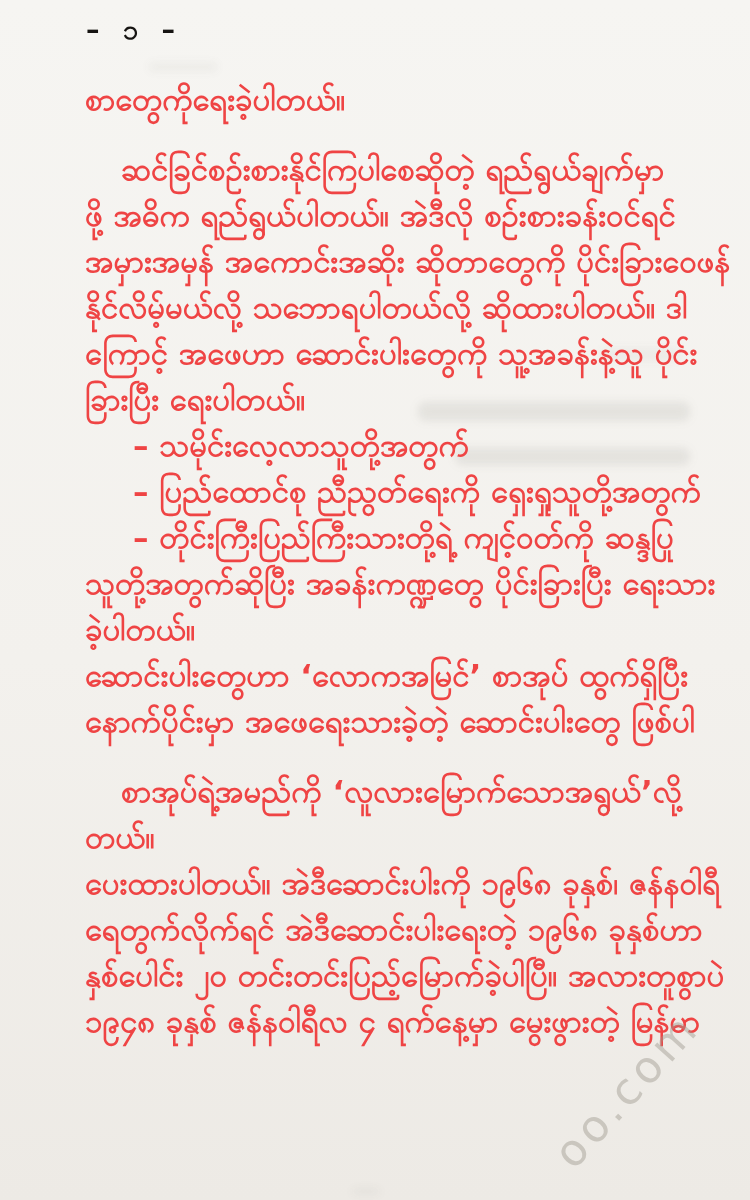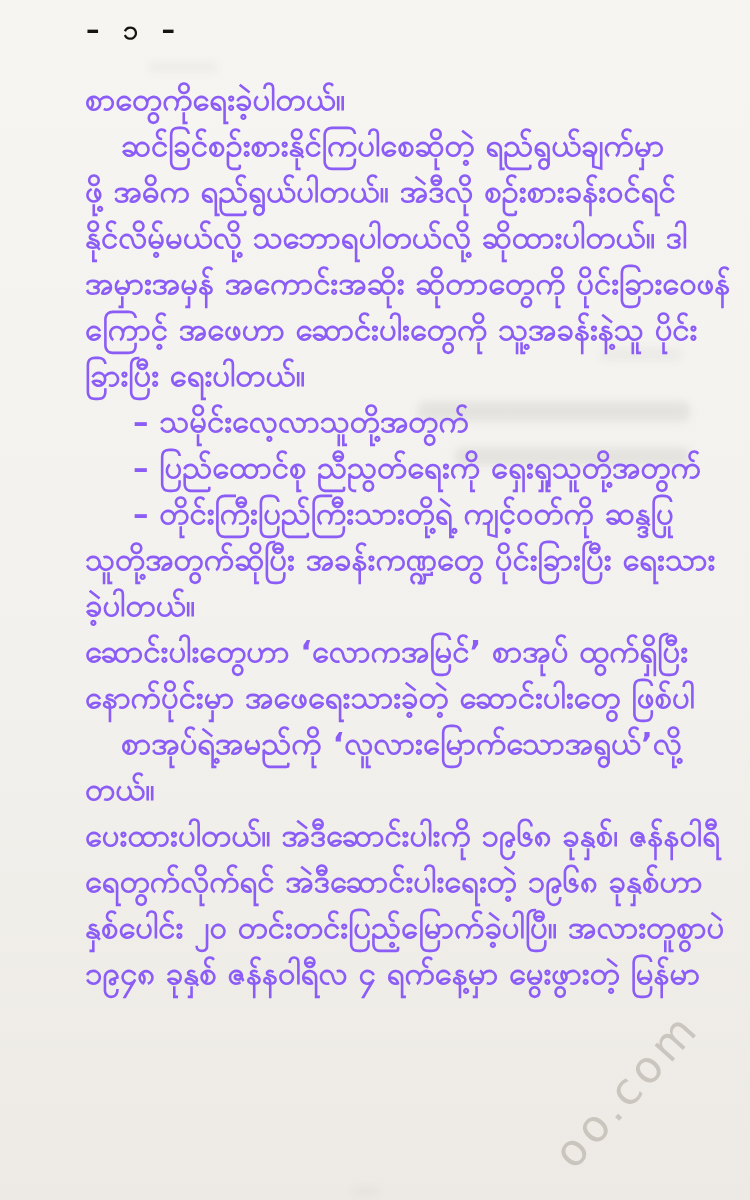--- a/index.html
+++ b/index.html
@@ -34,26 +34,26 @@
     top: 76px;
     width: 588px;
   }
   .line {
     margin: 0;
     padding: 0;
     height: 46px;
     line-height: 46px;
     font-size: 31px;
     font-weight: 700;
-    color: #8b5cf6;
+    color: #ef4444;
     white-space: nowrap;
     overflow: visible;
     text-align: left;
   }
-  .line.indent { padding-left: 36px; }
+  .line.indent { padding-left: 36px; margin-top: 24px; }
   .line.list   { padding-left: 48px; }
 
   
   .ghost {
     position: absolute;
     background: rgba(90, 85, 78, 0.10);
     border-radius: 8px;
     filter: blur(4px);
   }
   .ghost-1 { left: 148px; top:   62px; width:  70px; height: 10px; opacity: .55; }
@@ -87,22 +87,22 @@
   <div class="ghost ghost-1"></div>
   <div class="ghost ghost-2"></div>
   <div class="ghost ghost-3"></div>
   <div class="ghost ghost-4"></div>
   <div class="ghost ghost-5"></div>
 
   <main class="body-text">
     <p class="line">စာတွေကိုရေးခဲ့ပါတယ်။</p>
     <p class="line indent">ဆင်ခြင်စဉ်းစားနိုင်ကြပါစေဆိုတဲ့ ရည်ရွယ်ချက်မှာ</p>
     <p class="line">ဖို့ အဓိက ရည်ရွယ်ပါတယ်။ အဲဒီလို စဉ်းစားခန်းဝင်ရင်</p>
+    <p class="line">အမှားအမှန် အကောင်းအဆိုး ဆိုတာတွေကို ပိုင်းခြားဝေဖန်</p>
     <p class="line">နိုင်လိမ့်မယ်လို့ သဘောရပါတယ်လို့ ဆိုထားပါတယ်။ ဒါ</p>
-    <p class="line">အမှားအမှန် အကောင်းအဆိုး ဆိုတာတွေကို ပိုင်းခြားဝေဖန်</p>
     <p class="line">ကြောင့် အဖေဟာ ဆောင်းပါးတွေကို သူ့အခန်းနဲ့သူ ပိုင်း</p>
     <p class="line">ခြားပြီး ရေးပါတယ်။</p>
     <p class="line list">– သမိုင်းလေ့လာသူတို့အတွက်</p>
     <p class="line list">– ပြည်ထောင်စု ညီညွတ်ရေးကို ရှေးရှုသူတို့အတွက်</p>
     <p class="line list">– တိုင်းကြီးပြည်ကြီးသားတို့ရဲ့ ကျင့်ဝတ်ကို ဆန္ဒပြု</p>
     <p class="line">သူတို့အတွက်ဆိုပြီး အခန်းကဏ္ဍတွေ ပိုင်းခြားပြီး ရေးသား</p>
     <p class="line">ခဲ့ပါတယ်။</p>
     <p class="line">ဆောင်းပါးတွေဟာ ‘လောကအမြင်’ စာအုပ် ထွက်ရှိပြီး</p>
     <p class="line">နောက်ပိုင်းမှာ အဖေရေးသားခဲ့တဲ့ ဆောင်းပါးတွေ ဖြစ်ပါ</p>
     <p class="line indent">စာအုပ်ရဲ့အမည်ကို ‘လူလားမြောက်သောအရွယ်’လို့</p>

